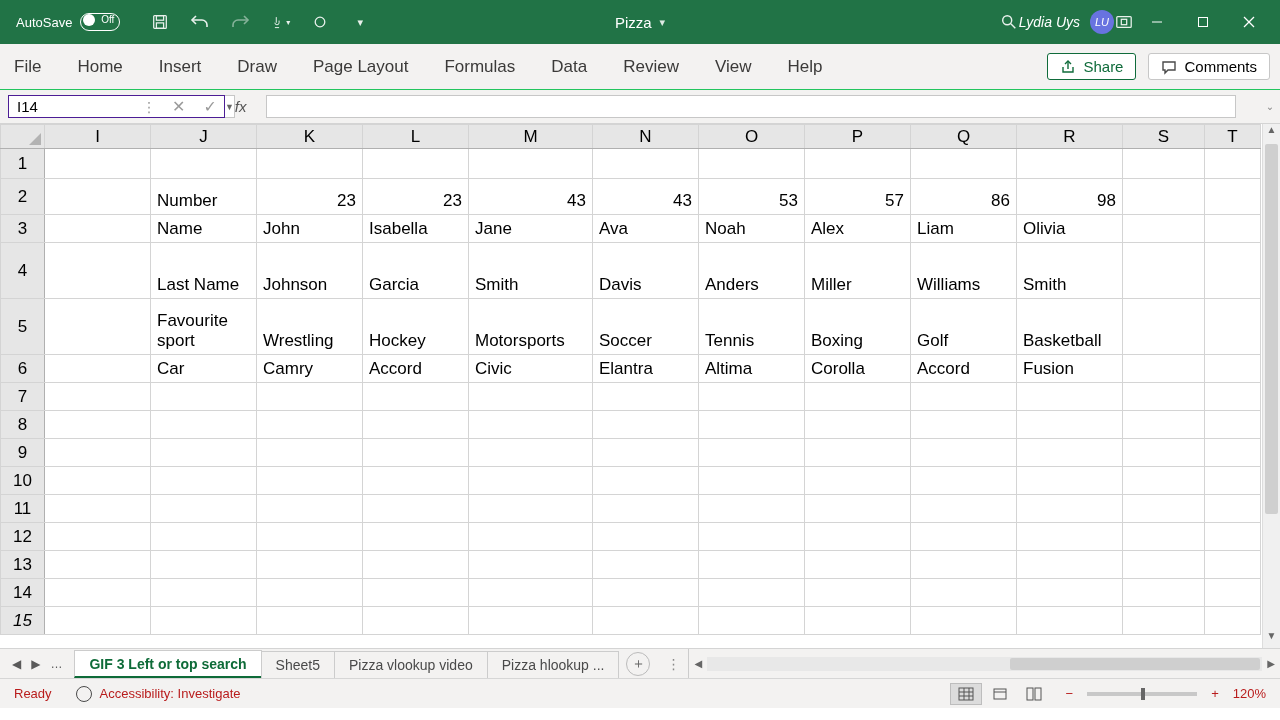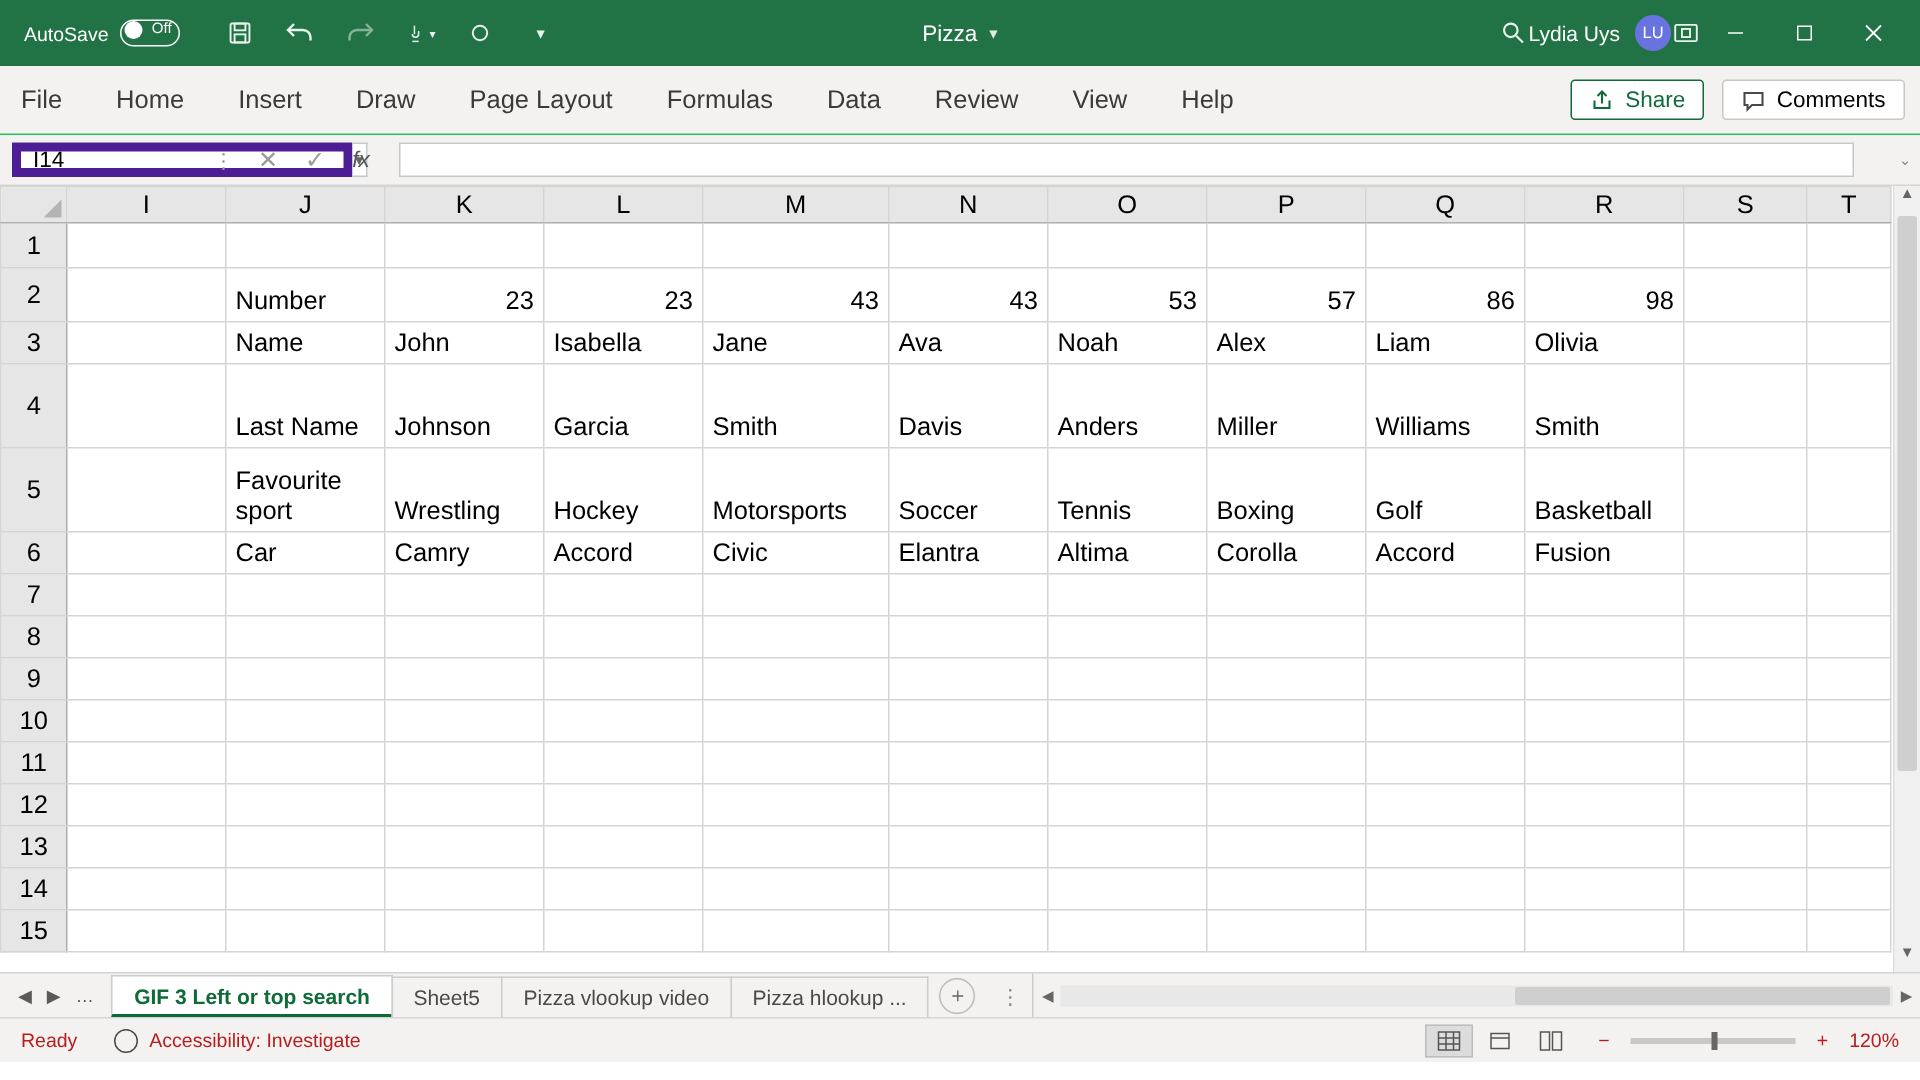--- a/index.html
+++ b/index.html
@@ -17,21 +17,21 @@
   }
   .autosave-toggle .knob { width: 12px; height: 12px; background: #fff; border-radius: 50%; margin-left: 2px; }
   .autosave-toggle .off-label { position: absolute; right: 5px; font-size: 10px; color: #fff; }
   .qat { display: flex; align-items: center; gap: 20px; margin-left: 18px; }
   .qat-icon { width: 20px; height: 20px; display: flex; align-items: center; justify-content: center; opacity: 0.9; }
   .titlebar-center {
     position: absolute; left: 50%; transform: translateX(-50%);
     display: flex; align-items: center; gap: 8px; font-size: 15px;
   }
   .titlebar-center .chev { font-size: 11px; opacity: 0.85; }
-  .titlebar-right { margin-left: auto; display: flex; align-items: center; padding-right: 4px; }
+  .titlebar-right { margin-left: auto; display: flex; align-items: center; padding-right: 4px; font-style: italic; }
   .user { display: flex; align-items: center; gap: 10px; font-size: 14px; }
   .avatar { width: 24px; height: 24px; border-radius: 50%; background: #6873e0; color: #fff; font-size: 11px; display: flex; align-items: center; justify-content: center; }
   .win-btn { width: 46px; height: 44px; display: flex; align-items: center; justify-content: center; }
   .win-btn svg { stroke: #fff; }
 
   
   .ribbon { height: 46px; background: #f3f2f1; border-bottom: 1px solid #22c55e; display: flex; align-items: center; padding: 0 10px; }
   .ribbon-tabs { display: flex; gap: 28px; font-size: 17px; color: #3b3a39; }
   .ribbon-tabs .tab { padding: 6px 4px; cursor: default; }
   .ribbon-right { margin-left: auto; display: flex; gap: 12px; }
@@ -39,21 +39,21 @@
     border: 1px solid #c7c7c7; border-radius: 3px; padding: 4px 12px;
     display: flex; align-items: center; gap: 7px; font-size: 15px; background: #fff;
   }
   .ribbon-btn svg { width: 16px; height: 16px; }
   .share-btn { color: #0f6b3a; border-color: #0f6b3a; }
 
   
   .fbar { height: 34px; background: #f3f2f1; display: flex; align-items: stretch; border-bottom: 1px solid #d4d4d4; }
   .namebox-wrap { width: 140px; display: flex; }
   .namebox {
-    flex: 1; margin: 5px 0 5px 8px; border: 6px solid #4c1d95; background: #fff;
+    flex: 1; margin: 5px 0 5px 8px; border: 1px solid #4c1d95; background: #fff;
     font-size: 15px; padding: 0 8px;
   }
   .namebox-drop { width: 20px; margin: 5px 8px 5px 0; border: 1px solid #c7c7c7; border-left: none; background: #fff; display: flex; align-items: center; justify-content: center; font-size: 9px; color: #666; }
   .fbar-sep { width: 18px; display: flex; align-items: center; justify-content: center; color: #999; font-size: 14px; }
   .fbar-icons { display: flex; align-items: center; gap: 18px; padding: 0 14px; color: #9a9a9a; }
   .fx { font-style: italic; font-size: 15px; color: #555; }
   .formula-input { flex: 1; margin: 5px 24px 5px 6px; border: 1px solid #c7c7c7; background: #fff; padding: 0 6px; font-size: 15px; }
   .fbar-expand { width: 20px; display: flex; align-items: center; justify-content: center; color: #888; font-size: 10px; }
 
   
@@ -479,21 +479,21 @@
             <td class="cell"></td>
             <td class="cell"></td>
             <td class="cell"></td>
             <td class="cell"></td>
             <td class="cell"></td>
             <td class="cell"></td>
             <td class="cell"></td>
             <td class="cell"></td>
             <td class="cell"></td>
           </tr>
-          <tr style="height: 28px;">
+          <tr style="height: 28px; font-style: italic;">
             <th class="rowhead">15</th>
             <td class="cell"></td>
             <td class="cell"></td>
             <td class="cell"></td>
             <td class="cell"></td>
             <td class="cell"></td>
             <td class="cell"></td>
             <td class="cell"></td>
             <td class="cell"></td>
             <td class="cell"></td>

